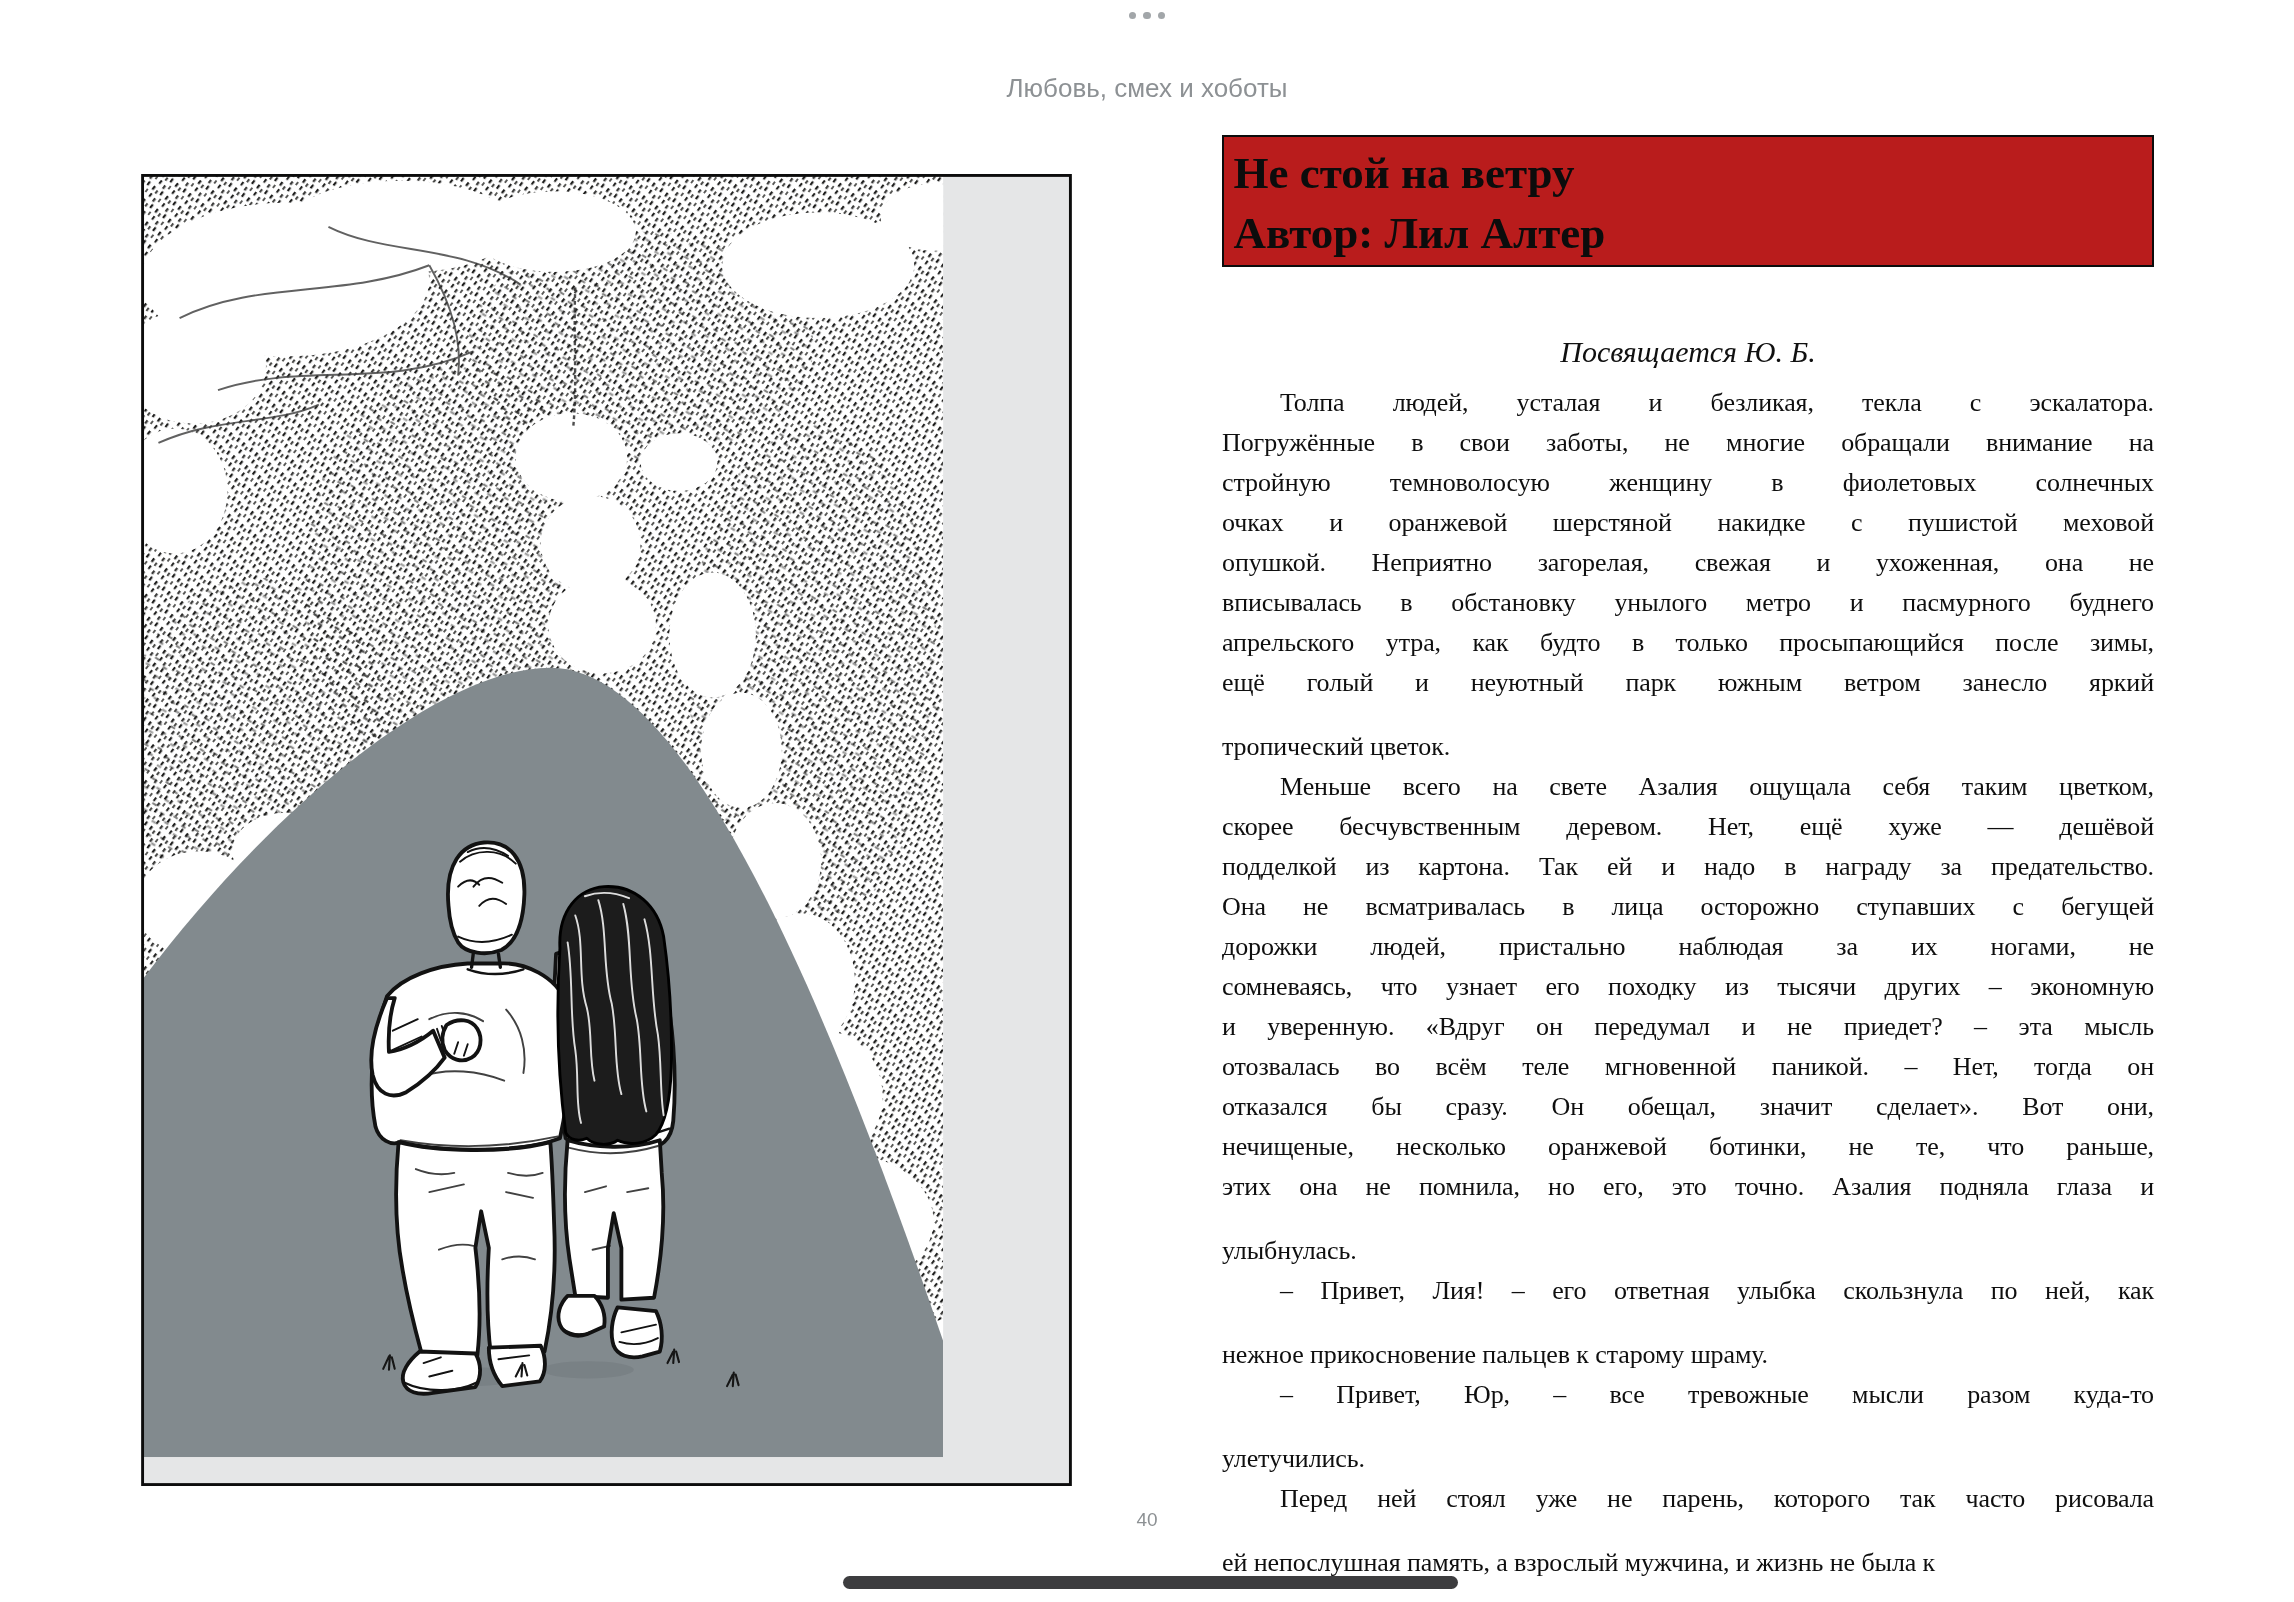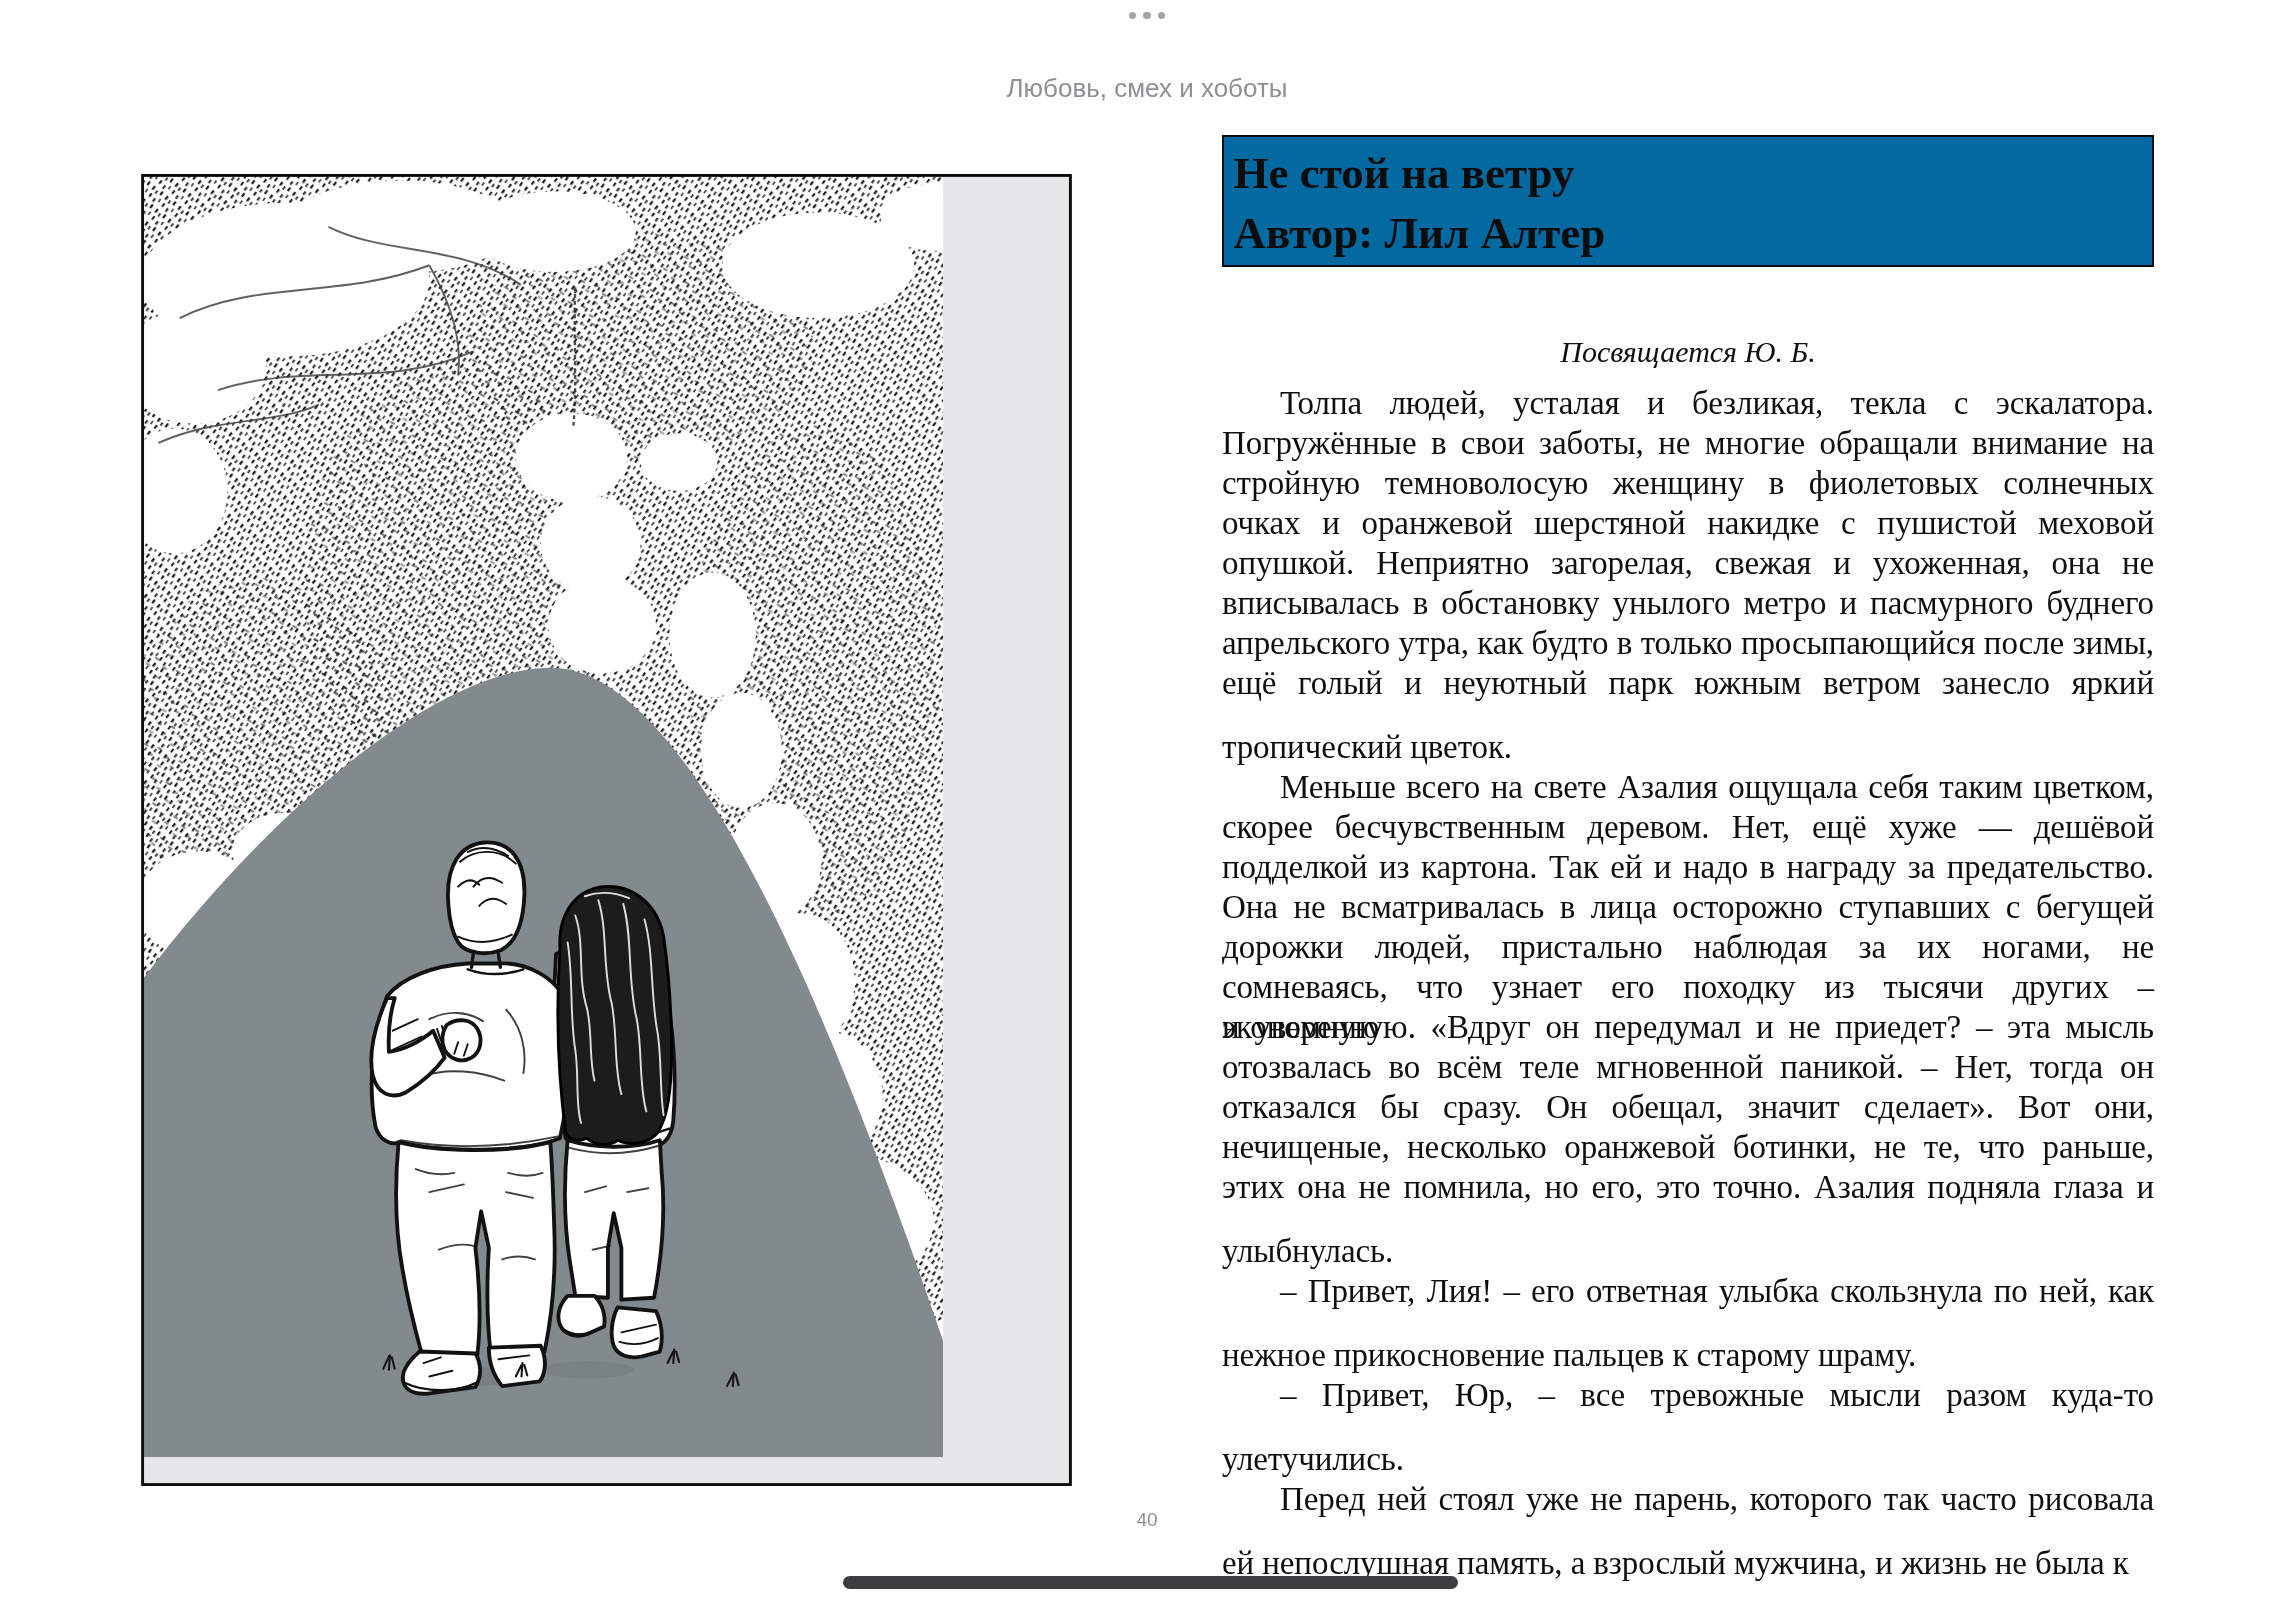--- a/index.html
+++ b/index.html
@@ -7,26 +7,26 @@
           font-family:"Liberation Serif",serif;}
   
   #mt-dots{position:absolute;top:11.5px;left:0;right:0;display:flex;justify-content:center;gap:6.7px;cursor:pointer;}
   #mt-dots .dot{width:7.7px;height:7.7px;border-radius:50%;background:#a2a6a9;}
   #book-title{position:absolute;top:73px;left:0;right:0;text-align:center;
               font-family:"Liberation Sans",sans-serif;font-size:26px;color:#8d9194;}
   
   #illus{position:absolute;left:141px;top:174px;width:931px;height:1312px;}
   
   #title-box{position:absolute;left:1222px;top:135px;width:932px;height:132px;box-sizing:border-box;
-             border:2.9px solid #0c0c0c;background:#0369a1;padding:5.8px 9.6px 0 9.6px;}
+             border:2.9px solid #0c0c0c;background:#b91c1c;padding:5.8px 9.6px 0 9.6px;}
   .title-line{font-weight:bold;font-size:45px;line-height:60px;color:#0c0c0c;white-space:nowrap;}
   #dedication{position:absolute;left:1222px;top:307px;width:932px;text-align:center;
               font-style:italic;font-size:30px;color:#101010;margin-top:28px;}
   #body-text{position:absolute;left:1222px;top:383px;width:932px;color:#0f0f0f;
-             font-size:33px;letter-spacing:-0.1px;}
+             font-size:26px;letter-spacing:-0.1px;}
   .bt-line{height:40px;line-height:40px;text-align:justify;text-align-last:justify;white-space:normal;}
   .bt-line.indent{padding-left:58px;}
   .bt-line.last{text-align-last:left;margin-top:24px;}
   
   #page-num{position:absolute;top:1509px;left:0;right:0;text-align:center;
             font-family:"Liberation Sans",sans-serif;font-size:19px;color:#8d9194;}
   #home-indicator{position:absolute;left:843px;top:1576px;width:615px;height:12.5px;border-radius:6.7px;
                   background:#3d3d3f;cursor:grab;}
 </style>
 </head>

